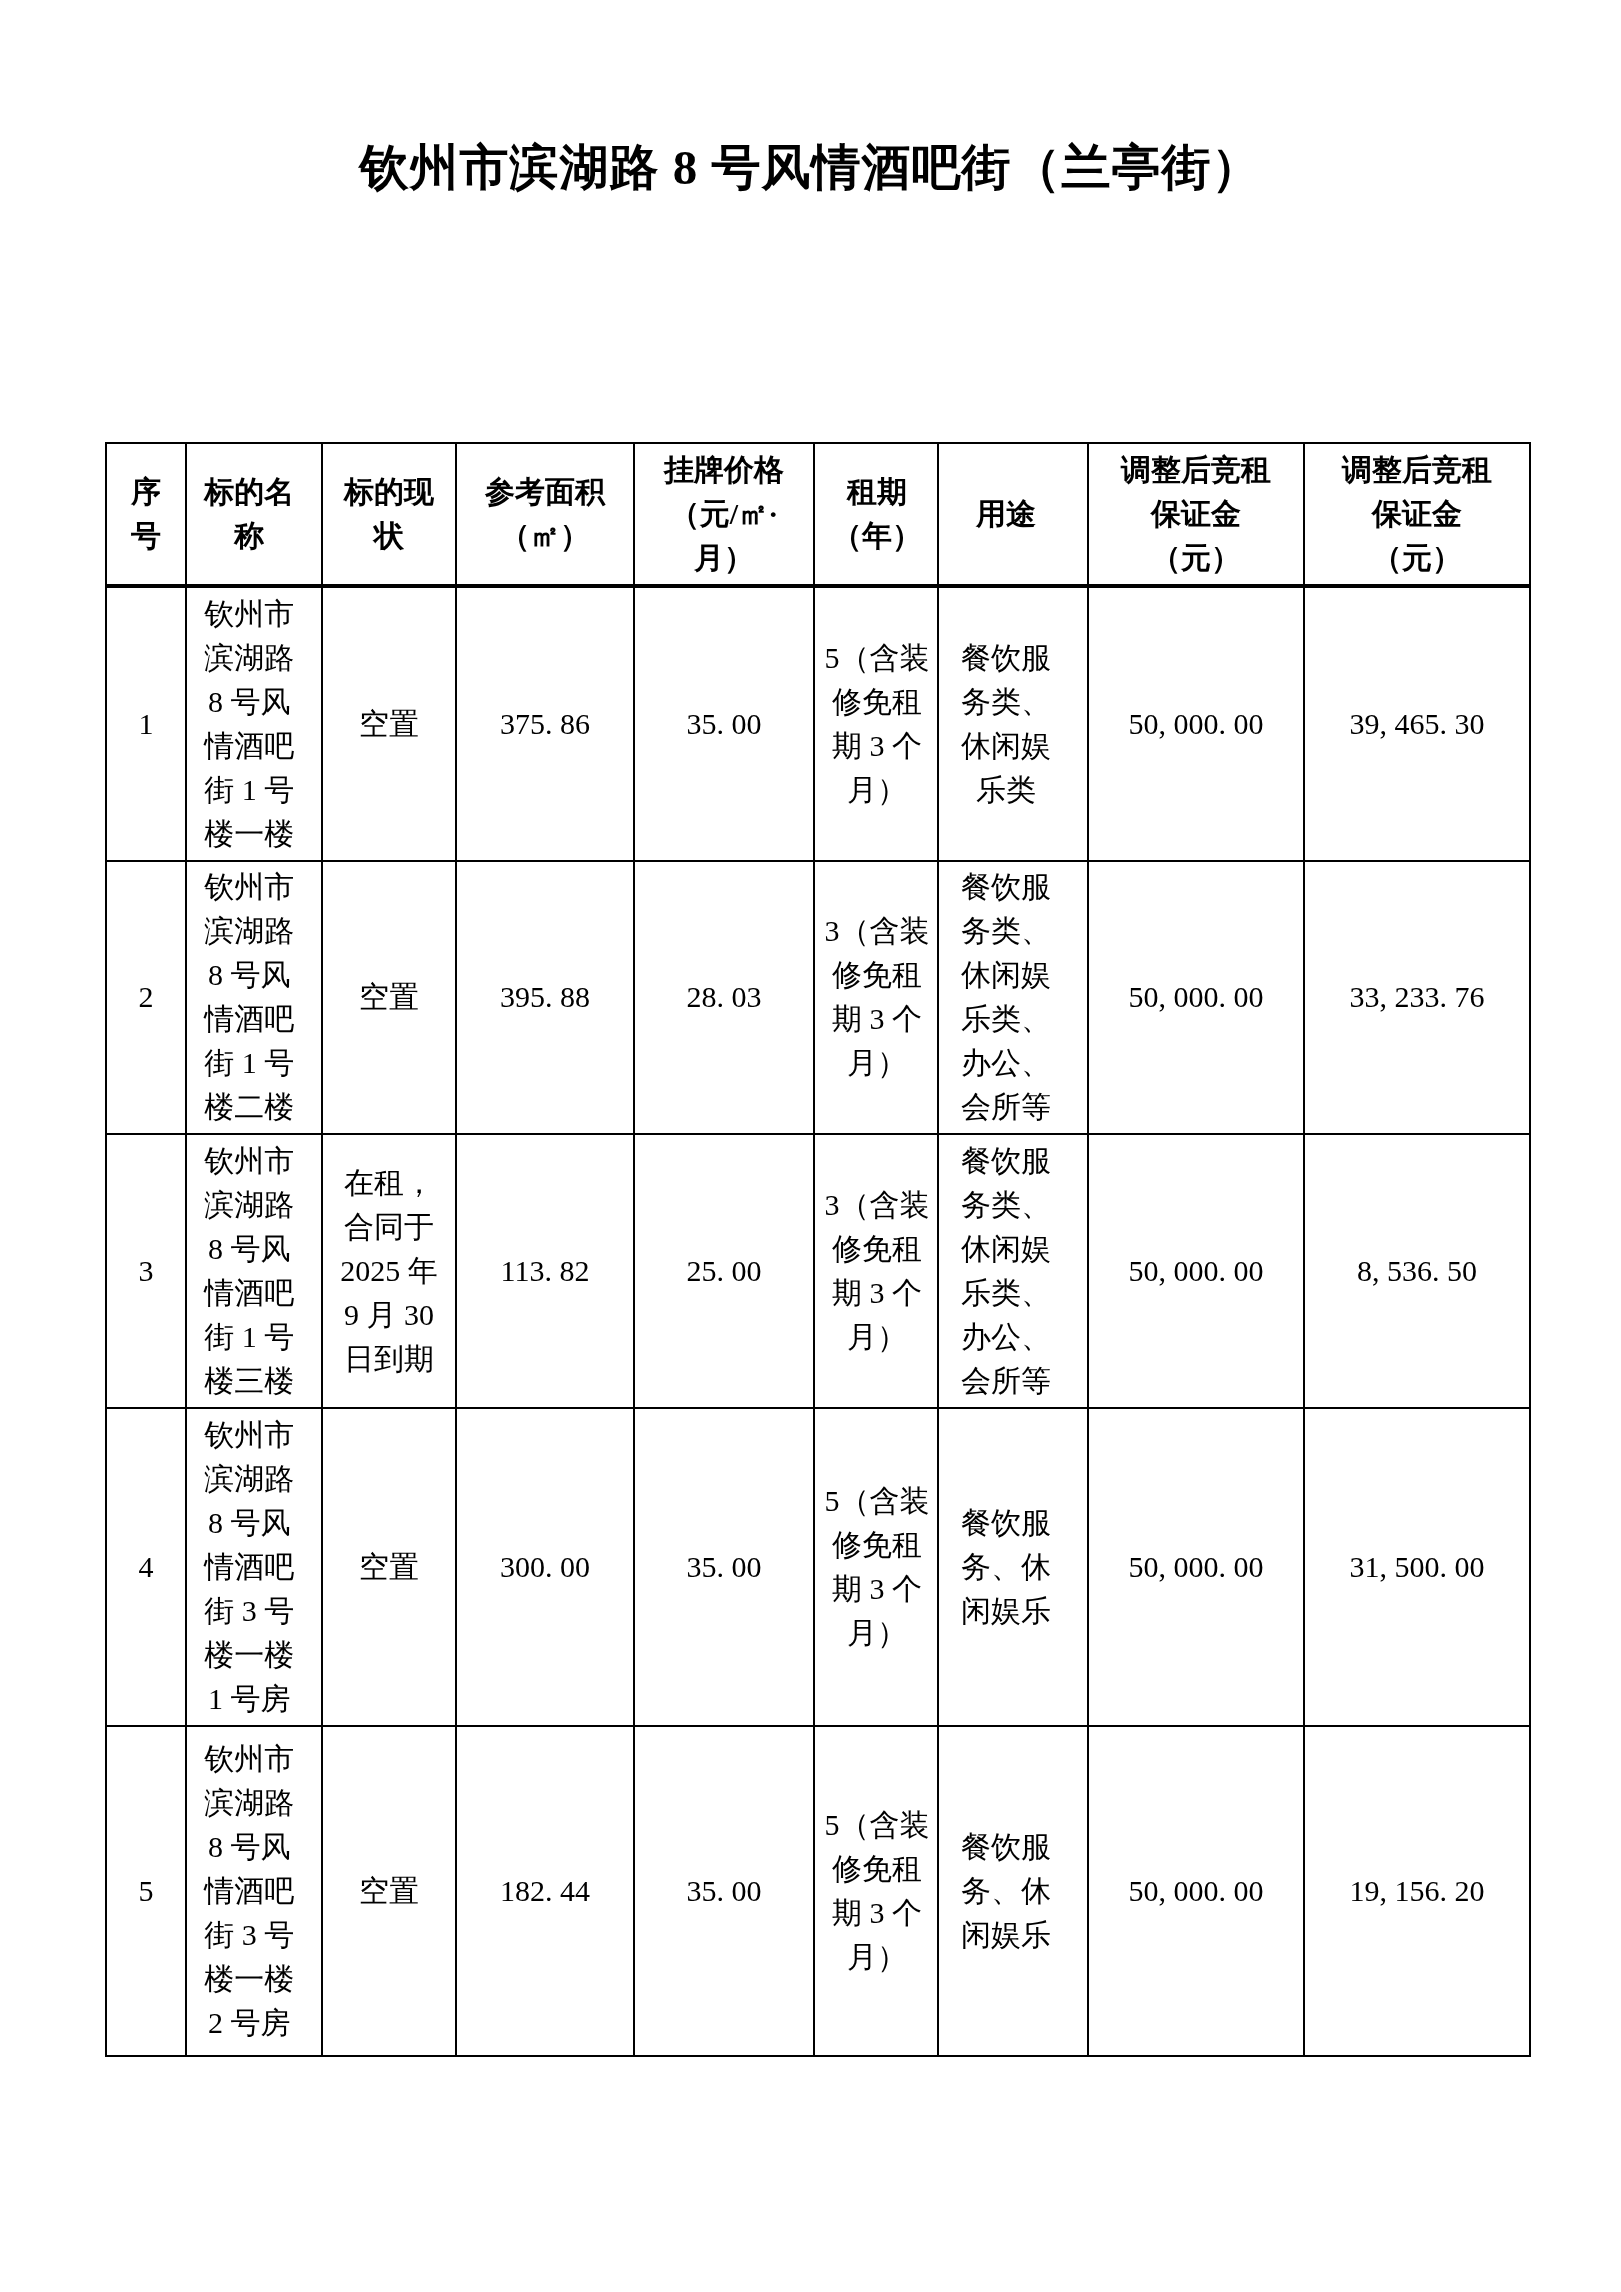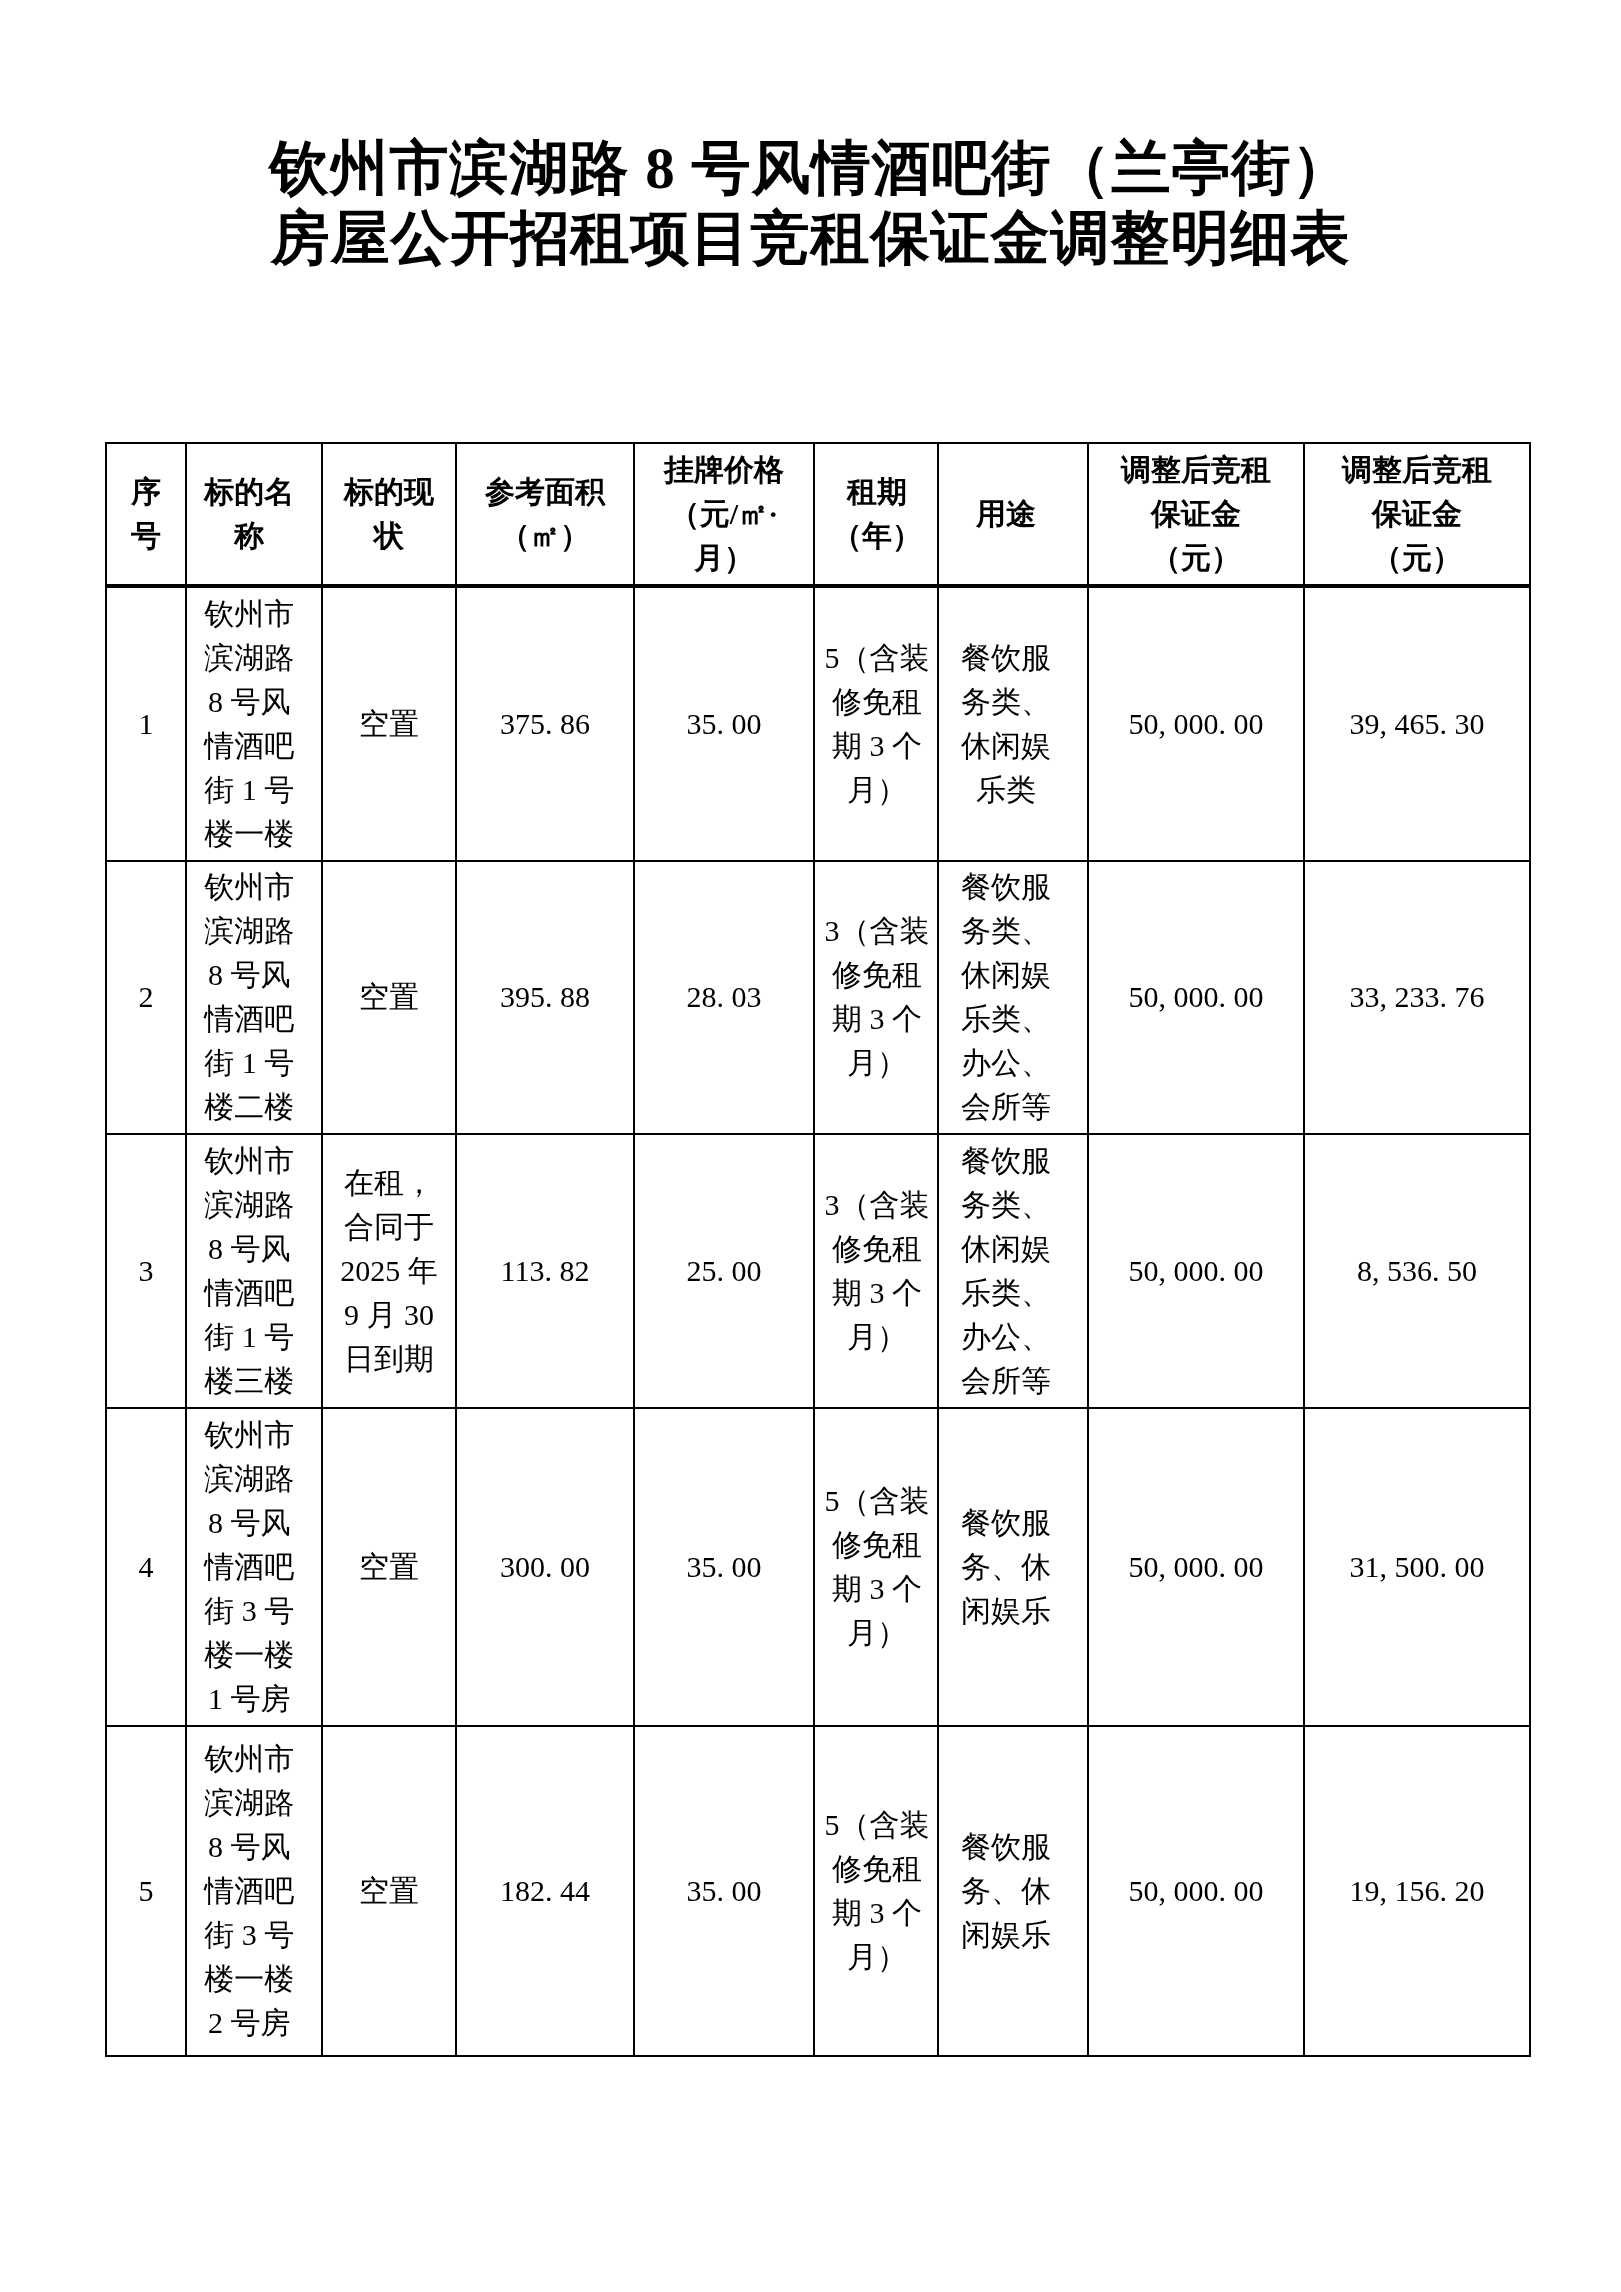--- a/index.html
+++ b/index.html
@@ -12,21 +12,21 @@
     color:#000;
     overflow:hidden;
   }
   .doc-title{
     position:absolute;
     top:133px;
     left:0;
     width:100%;
     text-align:center;
     font-weight:700;
-    font-size:59px;
+    font-size:49px;
     line-height:70px;
     letter-spacing:1px;
   }
   table.rent-table{
     position:absolute;
     top:442px;
     left:105px;
     width:1426px;
     table-layout:fixed;
     border-collapse:collapse;
@@ -62,21 +62,20 @@
   .rent-table tbody tr:nth-child(3){height:262px;}
   .rent-table tbody tr:nth-child(4){height:299px;}
   .rent-table tbody tr:nth-child(5){height:330px;}
 </style>
 </head>
 <body>
 
 <div class="page">
   <div class="doc-title">
     <div>钦州市滨湖路 8 号风情酒吧街（兰亭街）</div>
-    <div>房屋公开招租项目竞租保证金调整明细表</div>
   </div>
 
   <table class="rent-table">
     <colgroup>
       <col style="width:80px">
       <col style="width:136px">
       <col style="width:134px">
       <col style="width:178px">
       <col style="width:180px">
       <col style="width:124px">

